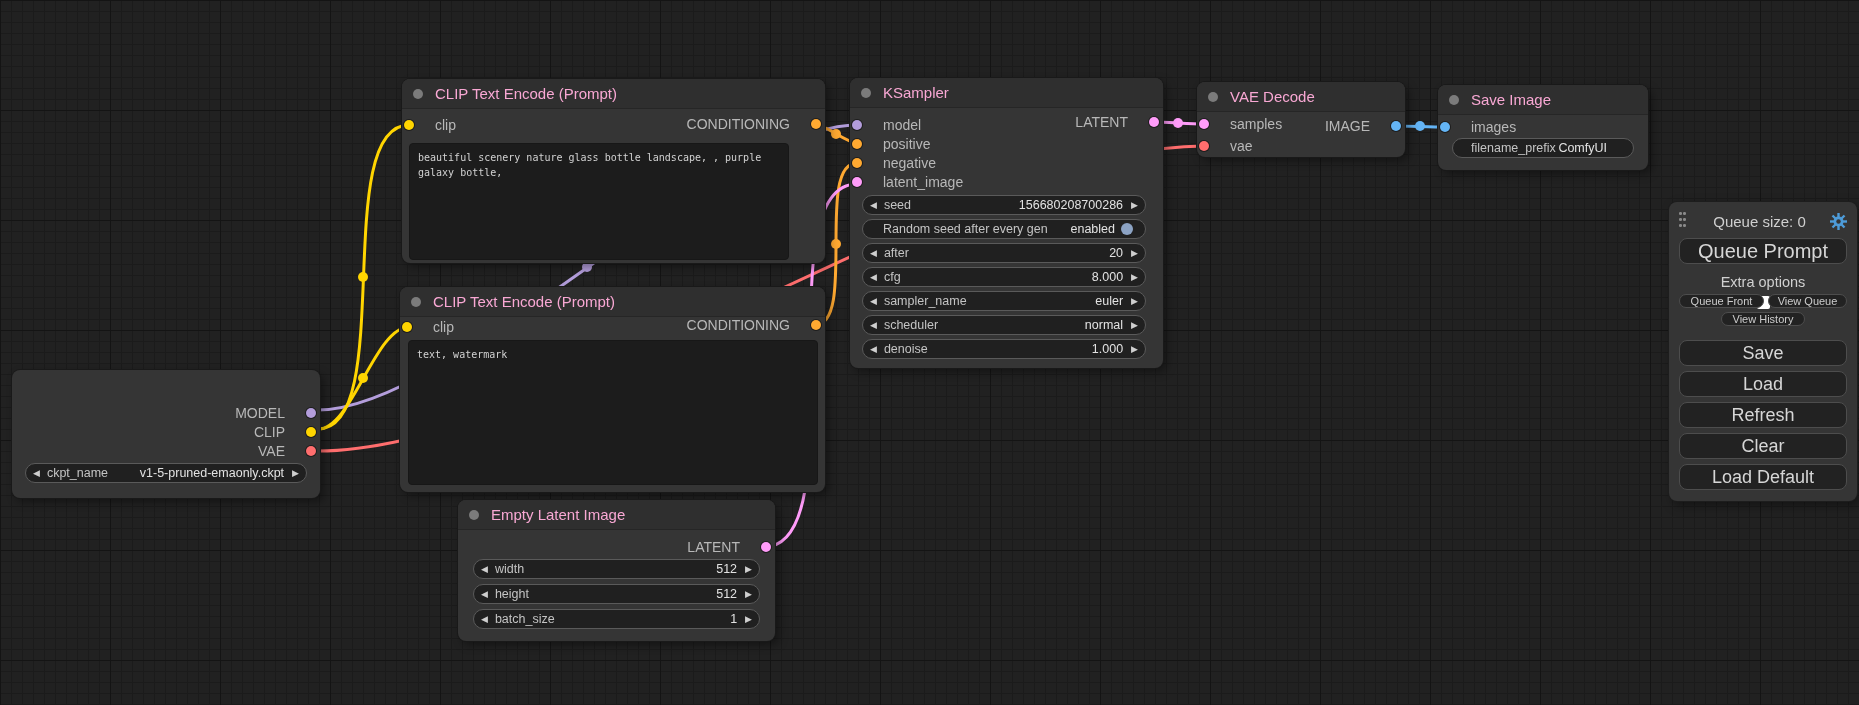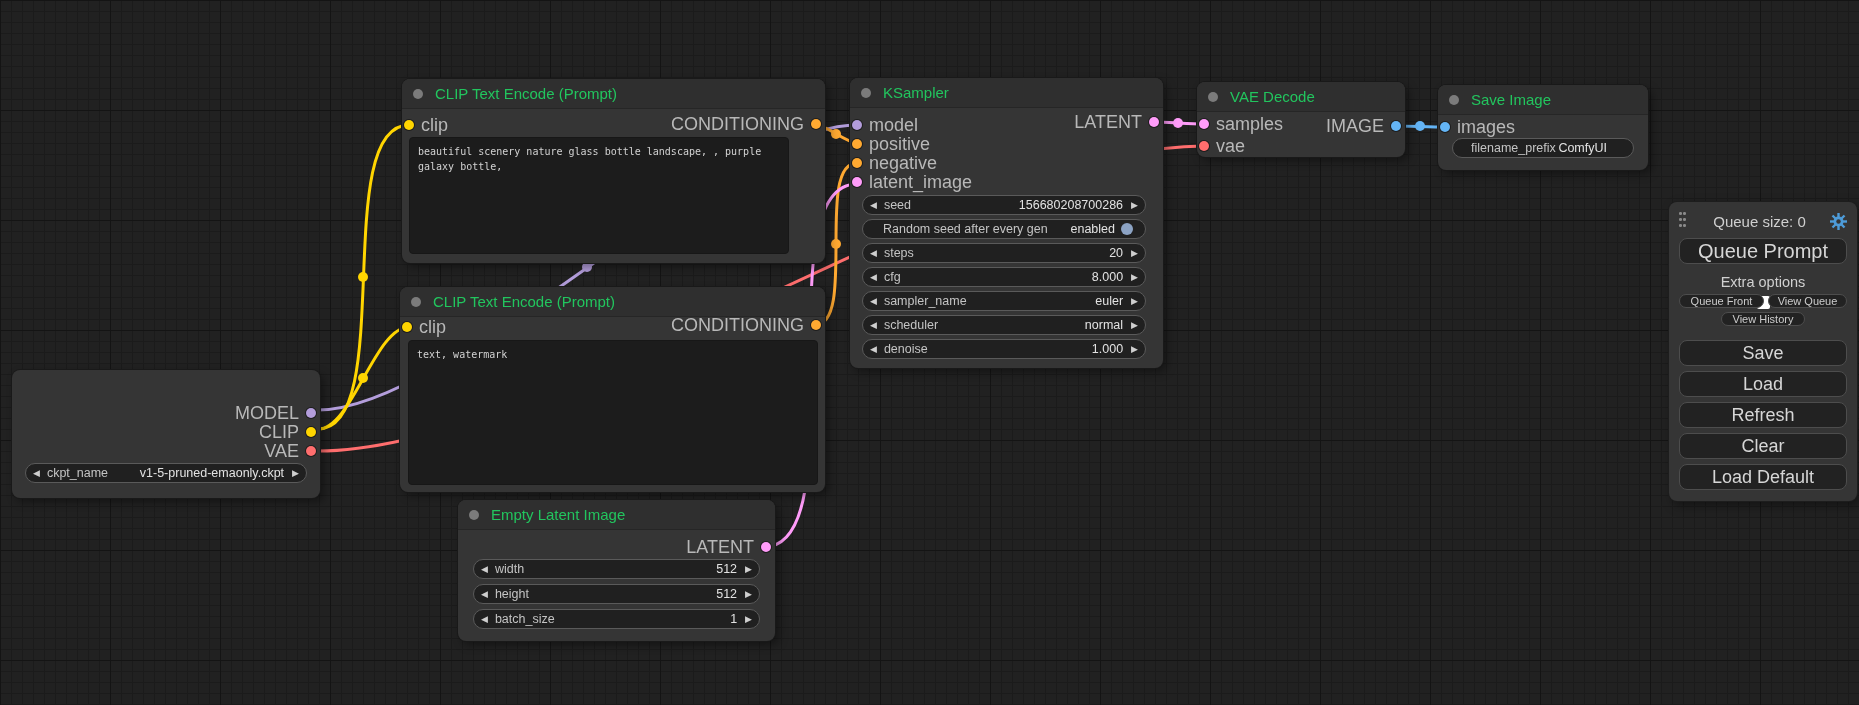--- a/index.html
+++ b/index.html
@@ -19,22 +19,22 @@
   .node{
     position:absolute;z-index:2;background:#353535;border-radius:8px;
     box-shadow:0 0 0 1px #191919, 4px 4px 10px rgba(0,0,0,.4);
   }
   .node-title{
     position:absolute;left:0;top:0;right:0;height:29px;background:#2f2f2f;
     border-radius:8px 8px 0 0;display:flex;align-items:center;
     border-bottom:1px solid #262626;
   }
   .tdot{width:10px;height:10px;border-radius:50%;background:#7b7b7b;margin-left:11px;flex:0 0 auto;}
-  .ttext{margin-left:12px;font-size:15px;color:#22c55e;white-space:nowrap;}
-  .port{position:absolute;height:18px;display:flex;align-items:center;gap:7px;font-size:18px;color:#b8b8b8;white-space:nowrap;}
+  .ttext{margin-left:12px;font-size:15px;color:#f9a8d4;white-space:nowrap;}
+  .port{position:absolute;height:18px;display:flex;align-items:center;gap:21px;font-size:14px;color:#b8b8b8;white-space:nowrap;}
   .port.in{left:2px;}
   .port.out{right:4px;}
   .pdot{width:10px;height:10px;border-radius:50%;flex:0 0 auto;box-shadow:0 0 0 1px rgba(10,10,10,.55);}
   .c-model{background:#b39ddb;}  .c-clip{background:#ffd500;}
   .c-vae{background:#ff6e6e;}    .c-cond{background:#ffa931;}
   .c-latent{background:#ff9cf9;} .c-image{background:#64b5f6;}
   .tarea{
     position:absolute;background:#1c1c1c;border-radius:4px;border:1px solid #171717;
     box-sizing:border-box;padding:7px 8px;
     font-family:"DejaVu Sans Mono",monospace;font-size:10px;line-height:14.5px;
@@ -130,21 +130,21 @@
       <span class="ttext">CLIP Text Encode (Prompt)</span>
     </div>
     <div class="port in" style="top:37px">
       <span class="pdot c-clip"></span>
       <span>clip</span>
     </div>
     <div class="port out" style="top:36px">
       <span>CONDITIONING</span>
       <span class="pdot c-cond"></span>
     </div>
-    <div class="tarea" style="left:7px;top:58px;width:380px;height:117px">beautiful scenery nature glass bottle landscape, , purple galaxy bottle,</div>
+    <div class="tarea" style="left:7px;top:64px;width:380px;height:117px">beautiful scenery nature glass bottle landscape, , purple galaxy bottle,</div>
   </div>
 
   <div class="node" style="left:400px;top:287px;width:425px;height:205px">
     <div class="node-title">
       <span class="tdot"></span>
       <span class="ttext">CLIP Text Encode (Prompt)</span>
     </div>
     <div class="port in" style="top:31px">
       <span class="pdot c-clip"></span>
       <span>clip</span>
@@ -188,21 +188,21 @@
       <span class="wvalue">156680208700286</span>
       <span class="arr">▶</span>
     </div>
     <div class="wrow noarr" style="left:12px;top:141px;width:284px">
       <span class="wlabel" style="margin-left:8px">Random seed after every gen</span>
       <span class="wvalue" style="margin-right:6px">enabled</span>
       <span class="toggle"></span>
     </div>
     <div class="wrow" style="left:12px;top:165px;width:284px">
       <span class="arr">◀</span>
-      <span class="wlabel">steps</span>
+      <span class="wlabel">after</span>
       <span class="wvalue">20</span>
       <span class="arr">▶</span>
     </div>
     <div class="wrow" style="left:12px;top:189px;width:284px">
       <span class="arr">◀</span>
       <span class="wlabel">cfg</span>
       <span class="wvalue">8.000</span>
       <span class="arr">▶</span>
     </div>
     <div class="wrow" style="left:12px;top:213px;width:284px">

